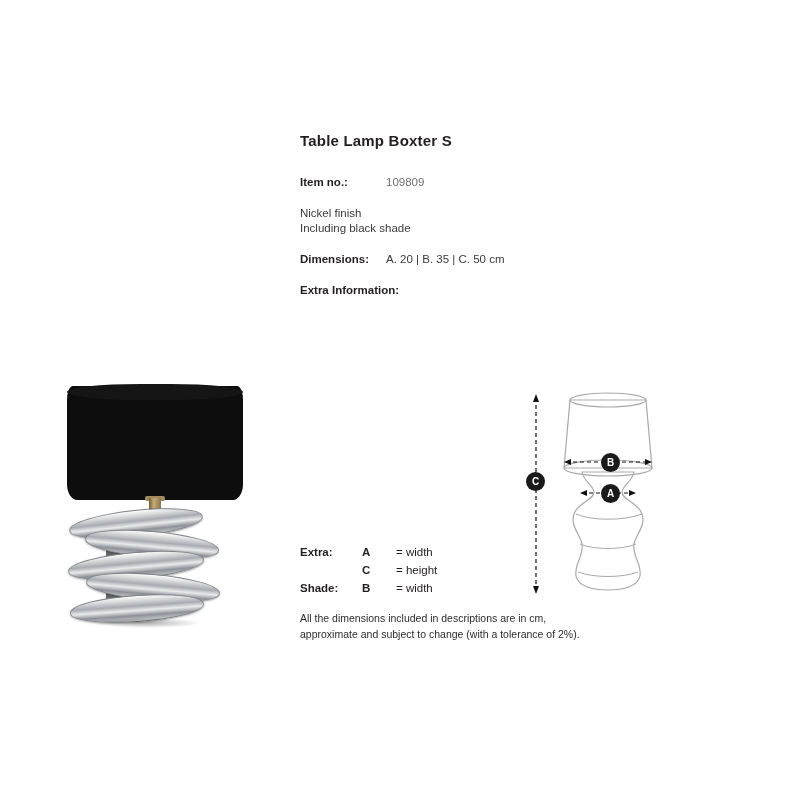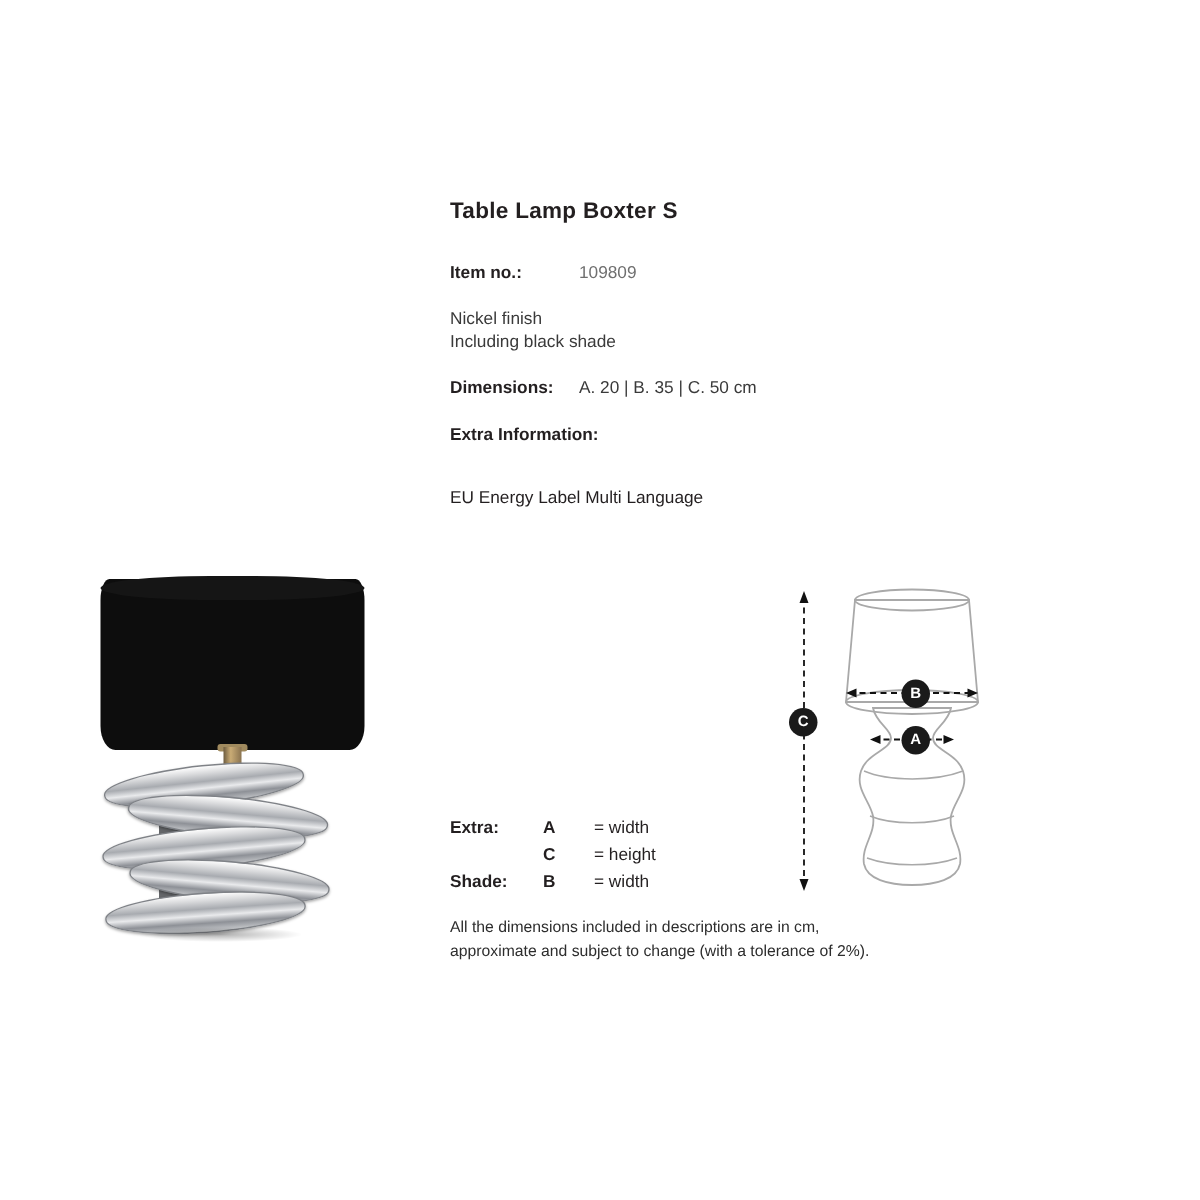--- a/index.html
+++ b/index.html
@@ -224,21 +224,20 @@
   <div class="row">
     <div class="lbl">Dimensions:</div>
     <div class="val">A. 20 | B. 35 | C. 50 cm</div>
   </div>
 
   <div class="row extra-row">
     <div class="lbl" style="width:auto;flex:0 0 auto">Extra Information:</div>
     <div class="val"></div>
   </div>
 
-  <div class="energy-label">EU Energy Label Multi Language</div>
 
 </div>
 
 <div id="legend">
   <table>
     <tbody>
         <tr>
       <td class="k">Extra:</td>
       <td class="b">A</td>
       <td>= width</td>

